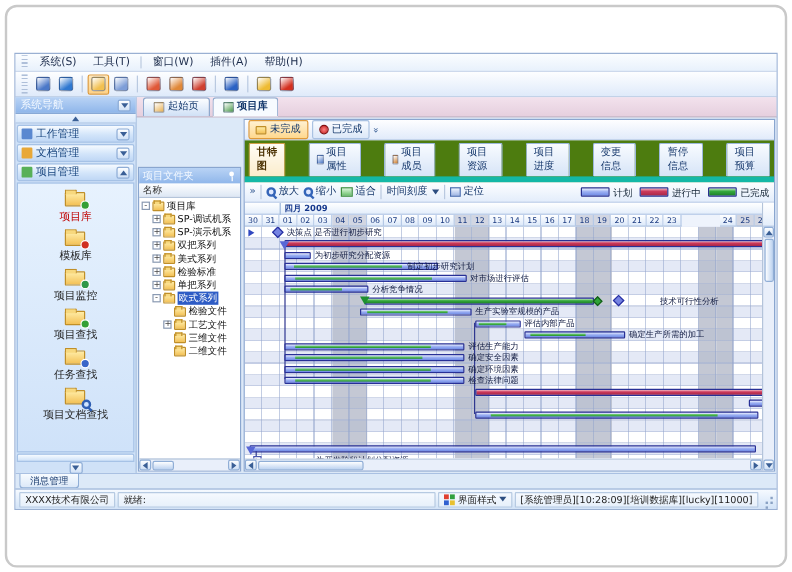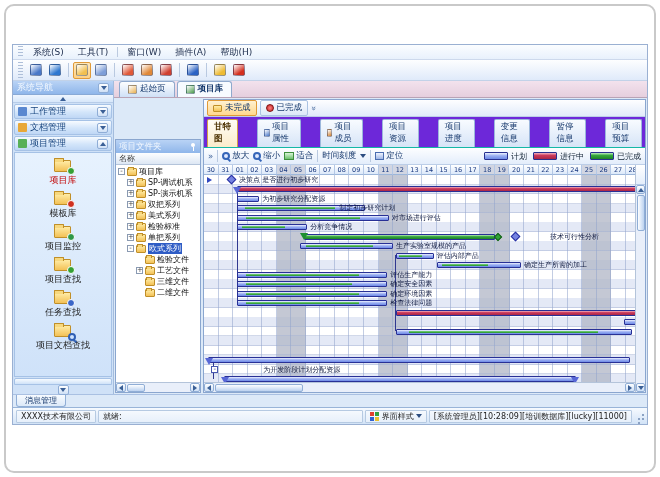--- a/index.html
+++ b/index.html
@@ -107,21 +107,21 @@
   
   .ganttpanel { flex:1; min-width:0; border:1px solid #8aa6cf; background:#eef3fc; display:flex; flex-direction:column; }
   .filterbar { height:17px; display:flex; align-items:center; gap:3px; padding:0 3px;
                background:linear-gradient(#fefeff,#e1ebfa); border-bottom:1px solid #bccee8; }
   .fbtn { display:flex; align-items:center; gap:3px; font-size:8.5px; color:#14386c; padding:1px 5px; border-radius:2px; }
   .fbtn.sel { background:linear-gradient(#fff1d2,#ffd88e); border:1px solid #e09a38; }
   .fbtn.idle { background:linear-gradient(#fafcff,#dce8f8); border:1px solid #aac2e2; }
   .f-ico { width:9px; height:8px; }
   .chev2 { font-size:8px; color:#3a5f96; transform:rotate(90deg); display:inline-block; }
 
-  .viewtabs { display:flex; gap:19px; padding:2px 3px 0; background:#6d28d9; border-bottom:1px solid #14b8a6; }
+  .viewtabs { display:flex; gap:19px; padding:2px 3px 0; background:#4d7c0f; border-bottom:5px solid #14b8a6; }
   .vtab { display:flex; align-items:center; gap:2px; padding:1px 6px 2px; font-size:8.5px; color:#16386c;
           background:linear-gradient(#f8fbff,#d6e4f7); border:1px solid #9cb8dc; border-bottom:none; border-radius:2px 2px 0 0; }
   .vtab.active { background:linear-gradient(#fffdf6,#fbeccb); border-color:#d0a048; color:#4a3000; font-weight:bold; }
   .vt-ico { width:8px; height:8px; border-radius:1px; }
 
   .gtoolbar { height:17px; display:flex; align-items:center; gap:4px; padding:0 4px;
               background:linear-gradient(#fdfeff,#e3edfb); border-bottom:1px solid #bccee8; font-size:8.5px; color:#16386c; }
   .gt-sep { width:1px; height:12px; background:#b9c9e0; }
   .gt-btn { display:flex; align-items:center; gap:2px; }
   .magico { width:8px; height:8px; border:2px solid #3565b8; border-radius:50%; position:relative; background:#dfe9ff; }
@@ -507,20 +507,23 @@
                   </span>
                   <span class="leg">
                     <span class="sw" style="background: linear-gradient(rgb(194, 236, 194), rgb(53, 169, 61) 40%, rgb(30, 128, 40));"></span>
                     <span>已完成</span>
                   </span>
                 </span>
             </div>
 
             <div class="chartwrap">
               <div class="chartmain">
+                <div class="monthrow">
+                  <span class="monthlabel" id="monthlabel" style="left: 29.1px;">四月 2009</span>
+                </div>
                 <div class="dayrow" id="dayrow">
                     <div class="daycell" style="width: 14.55px;">30</div>
                     <div class="daycell" style="width: 14.55px;">31</div>
                     <div class="daycell" style="width: 14.55px;">01</div>
                     <div class="daycell" style="width: 14.55px;">02</div>
                     <div class="daycell" style="width: 14.55px;">03</div>
                     <div class="daycell we" style="width: 14.55px;">04</div>
                     <div class="daycell we" style="width: 14.55px;">05</div>
                     <div class="daycell" style="width: 14.55px;">06</div>
                     <div class="daycell" style="width: 14.55px;">07</div>
@@ -533,21 +536,21 @@
                     <div class="daycell" style="width: 14.55px;">14</div>
                     <div class="daycell" style="width: 14.55px;">15</div>
                     <div class="daycell" style="width: 14.55px;">16</div>
                     <div class="daycell" style="width: 14.55px;">17</div>
                     <div class="daycell we" style="width: 14.55px;">18</div>
                     <div class="daycell we" style="width: 14.55px;">19</div>
                     <div class="daycell" style="width: 14.55px;">20</div>
                     <div class="daycell" style="width: 14.55px;">21</div>
                     <div class="daycell" style="width: 14.55px;">22</div>
                     <div class="daycell" style="width: 14.55px;">23</div>
-                    <div class="daycell" style="width: 14.55px;">24</div>
+                    <div class="daycell" style="width: 14.55px; margin-left: 32px;">24</div>
                     <div class="daycell we" style="width: 14.55px;">25</div>
                     <div class="daycell we" style="width: 14.55px;">26</div>
                     <div class="daycell" style="width: 14.55px;">27</div>
                     <div class="daycell" style="width: 14.55px;">28</div>
                   </div>
                 <div class="chartbody" id="chartbody">
                     <div class="weekendcol" style="left: 72.75px; width: 14.55px;"></div>
                     <div class="weekendcol" style="left: 87.3px; width: 14.55px;"></div>
                     <div class="weekendcol" style="left: 174.6px; width: 14.55px;"></div>
                     <div class="weekendcol" style="left: 189.15px; width: 14.55px;"></div>

